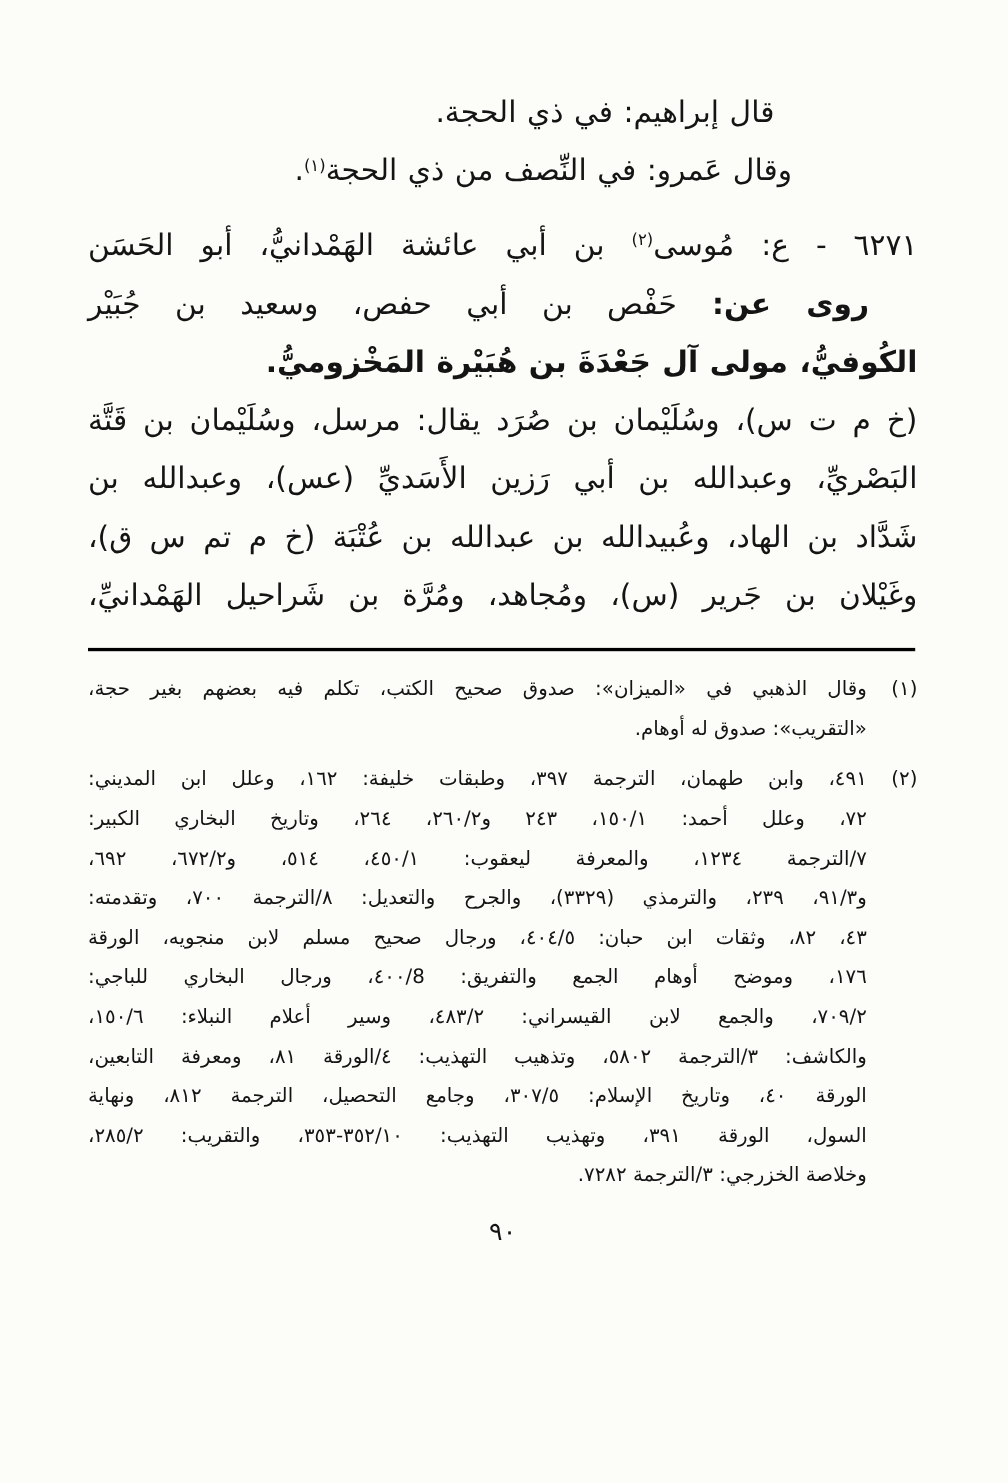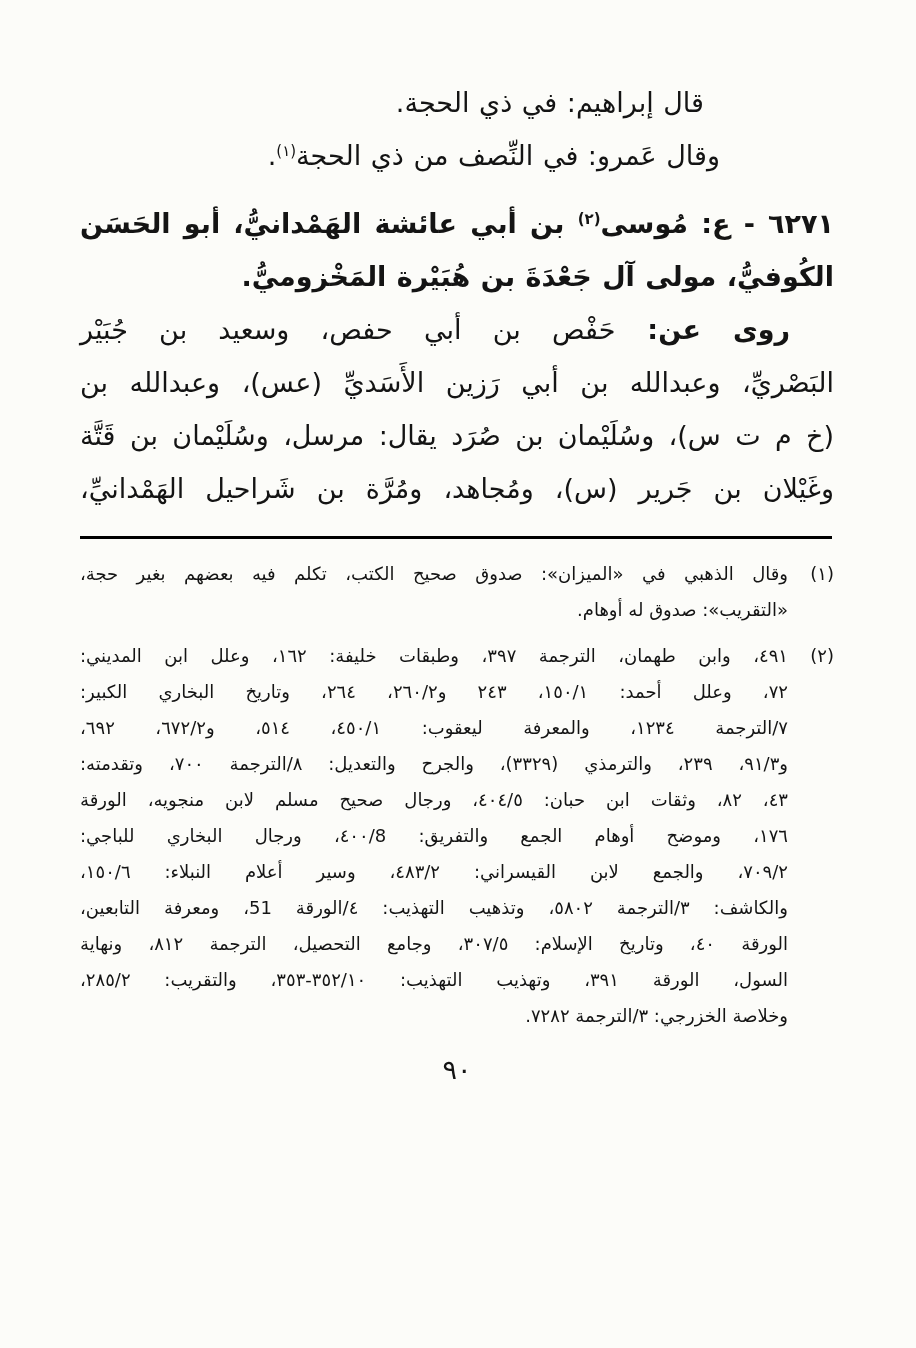--- a/index.html
+++ b/index.html
@@ -23,21 +23,21 @@
     text-align: justify;
     text-align-last: justify;
     word-spacing: 1px;
   }
   .main-line.end {
     text-align: center;
     text-align-last: right;
   }
   .l1 { padding-right: 130px; }
   .l2 { padding-right: 114px; }
-  .entry-start { margin-top: 15px; font-weight: bold; }
+  .entry-start { margin-top: 15px; font-weight: normal; }
   .entry-end  { font-weight: bold; }
   .narr-start { padding-right: 44px; }
   .lead-bold  { font-weight: bold; }
   .fn-ref {
     font-size: 15px;
     line-height: 0;
     vertical-align: 9px;
   }
   
   .divider {
@@ -61,41 +61,42 @@
     text-align: justify;
     text-align-last: justify;
   }
   .fn-line.end {
     text-align: center;
     text-align-last: right;
   }
   .page-number {
     margin-top: 20px;
     text-align: center;
-    font-size: 27px;
+    font-size: 23px;
   }
 </style>
 </head>
 <body>
 
 <div class="page">
 
   <div>
     <p class="main-line end l1">قال إبراهيم: في ذي الحجة.</p>
 
     <p class="main-line end l2"><span>وقال عَمرو: في النِّصف من ذي الحجة</span><sup class="fn-ref">(١)</sup><span>.</span></p>
 
     <p class="main-line entry-start"><span>٦٢٧١ - ع: مُوسى</span><sup class="fn-ref">(٢)</sup><span> بن أبي عائشة الهَمْدانيُّ، أبو الحَسَن</span></p>
 
+    <p class="main-line narr-start"><span class="lead-bold">روى عن: </span><span>حَفْص بن أبي حفص، وسعيد بن جُبَيْر</span></p>
+
     <p class="main-line end entry-end">الكُوفيُّ، مولى آل جَعْدَةَ بن هُبَيْرة المَخْزوميُّ.</p>
 
-    <p class="main-line narr-start"><span class="lead-bold">روى عن: </span><span>حَفْص بن أبي حفص، وسعيد بن جُبَيْر</span></p>
-
+    <p class="main-line">(خ م ت س)، وسُلَيْمان بن صُرَد يقال: مرسل، وسُلَيْمان بن قَتَّة</p>
     <p class="main-line">البَصْريِّ، وعبدالله بن أبي رَزين الأَسَديِّ (عس)، وعبدالله بن</p>
-    <p class="main-line">(خ م ت س)، وسُلَيْمان بن صُرَد يقال: مرسل، وسُلَيْمان بن قَتَّة</p>
+    <p class="main-line">شَدَّاد بن الهاد، وعُبيدالله بن عبدالله بن عُتْبَة (خ م تم س ق)،</p>
     <p class="main-line">وغَيْلان بن جَرير (س)، ومُجاهد، ومُرَّة بن شَراحيل الهَمْدانيِّ،</p>
   </div>
 
   <div class="divider"></div>
 
   <div>
 
     <div class="footnote">
       <div class="fn-marker">(١)</div>
       <div class="fn-body">
@@ -107,21 +108,21 @@
     <div class="footnote">
       <div class="fn-marker">(٢)</div>
       <div class="fn-body">
         <p class="fn-line">٤٩١، وابن طهمان، الترجمة ٣٩٧، وطبقات خليفة: ١٦٢، وعلل ابن المديني:</p>
         <p class="fn-line">٧٢، وعلل أحمد: ١٥٠/١، ٢٤٣ و٢٦٠/٢، ٢٦٤، وتاريخ البخاري الكبير:</p>
         <p class="fn-line">٧/الترجمة ١٢٣٤، والمعرفة ليعقوب: ٤٥٠/١، ٥١٤، و٦٧٢/٢، ٦٩٢،</p>
         <p class="fn-line">و٩١/٣، ٢٣٩، والترمذي (٣٣٢٩)، والجرح والتعديل: ٨/الترجمة ٧٠٠، وتقدمته:</p>
         <p class="fn-line">٤٣، ٨٢، وثقات ابن حبان: ٤٠٤/٥، ورجال صحيح مسلم لابن منجويه، الورقة</p>
         <p class="fn-line">١٧٦، وموضح أوهام الجمع والتفريق: ٤٠٠/8، ورجال البخاري للباجي:</p>
         <p class="fn-line">٧٠٩/٢، والجمع لابن القيسراني: ٤٨٣/٢، وسير أعلام النبلاء: ١٥٠/٦،</p>
-        <p class="fn-line">والكاشف: ٣/الترجمة ٥٨٠٢، وتذهيب التهذيب: ٤/الورقة 51، ومعرفة التابعين،</p>
+        <p class="fn-line">والكاشف: ٣/الترجمة ٥٨٠٢، وتذهيب التهذيب: ٤/الورقة ٨١، ومعرفة التابعين،</p>
         <p class="fn-line">الورقة ٤٠، وتاريخ الإسلام: ٣٠٧/٥، وجامع التحصيل، الترجمة ٨١٢، ونهاية</p>
         <p class="fn-line">السول، الورقة ٣٩١، وتهذيب التهذيب: ٣٥٢/١٠-٣٥٣، والتقريب: ٢٨٥/٢،</p>
         <p class="fn-line end">وخلاصة الخزرجي: ٣/الترجمة ٧٢٨٢.</p>
       </div>
     </div>
 
   </div>
 
   <div class="page-number">٩٠</div>
 

